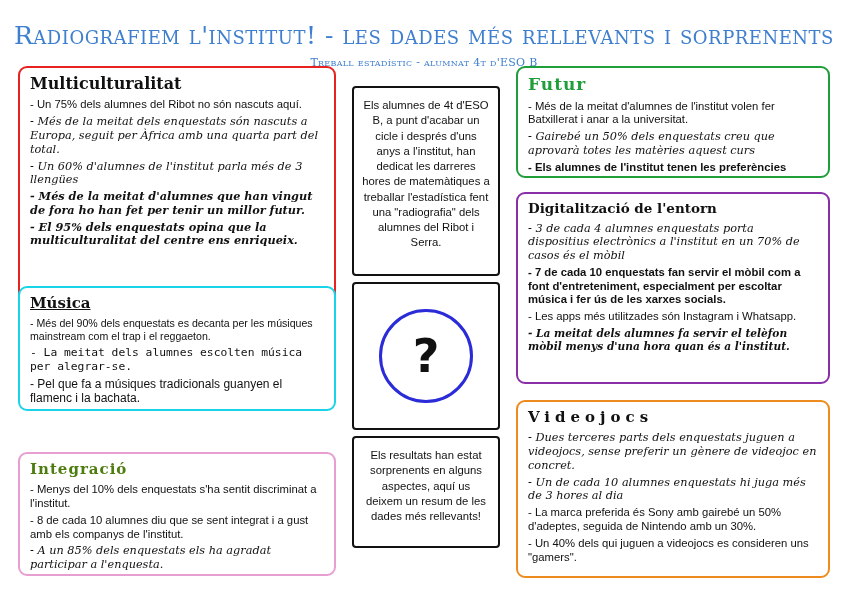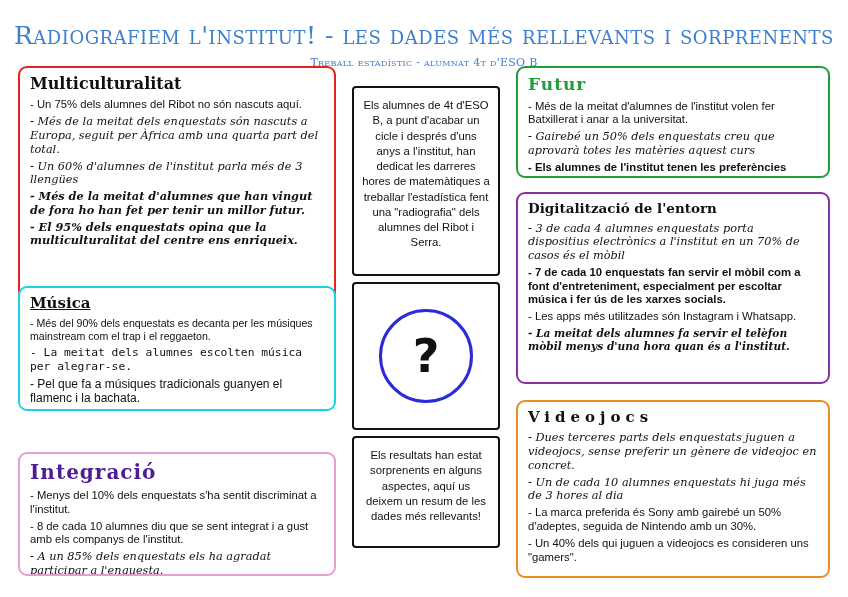--- a/index.html
+++ b/index.html
@@ -106,22 +106,22 @@
   }
 
   
   #box-integracio {
     left: 18px; top: 452px; width: 318px; height: 124px;
     border: 2.5px solid #e79ed0;
   }
   #box-integracio .box-title {
     font-family: "DejaVu Serif", serif;
     font-weight: bold;
-    font-size: 20px;
-    color: #4c1d95;
+    font-size: 15px;
+    color: #4d7c0f;
     letter-spacing: 1px;
   }
 
   
   #box-center-top {
     left: 352px; top: 86px; width: 148px; height: 190px;
     border: 2px solid #111;
     border-radius: 4px;
     padding: 10px 8px;
     text-align: center;

